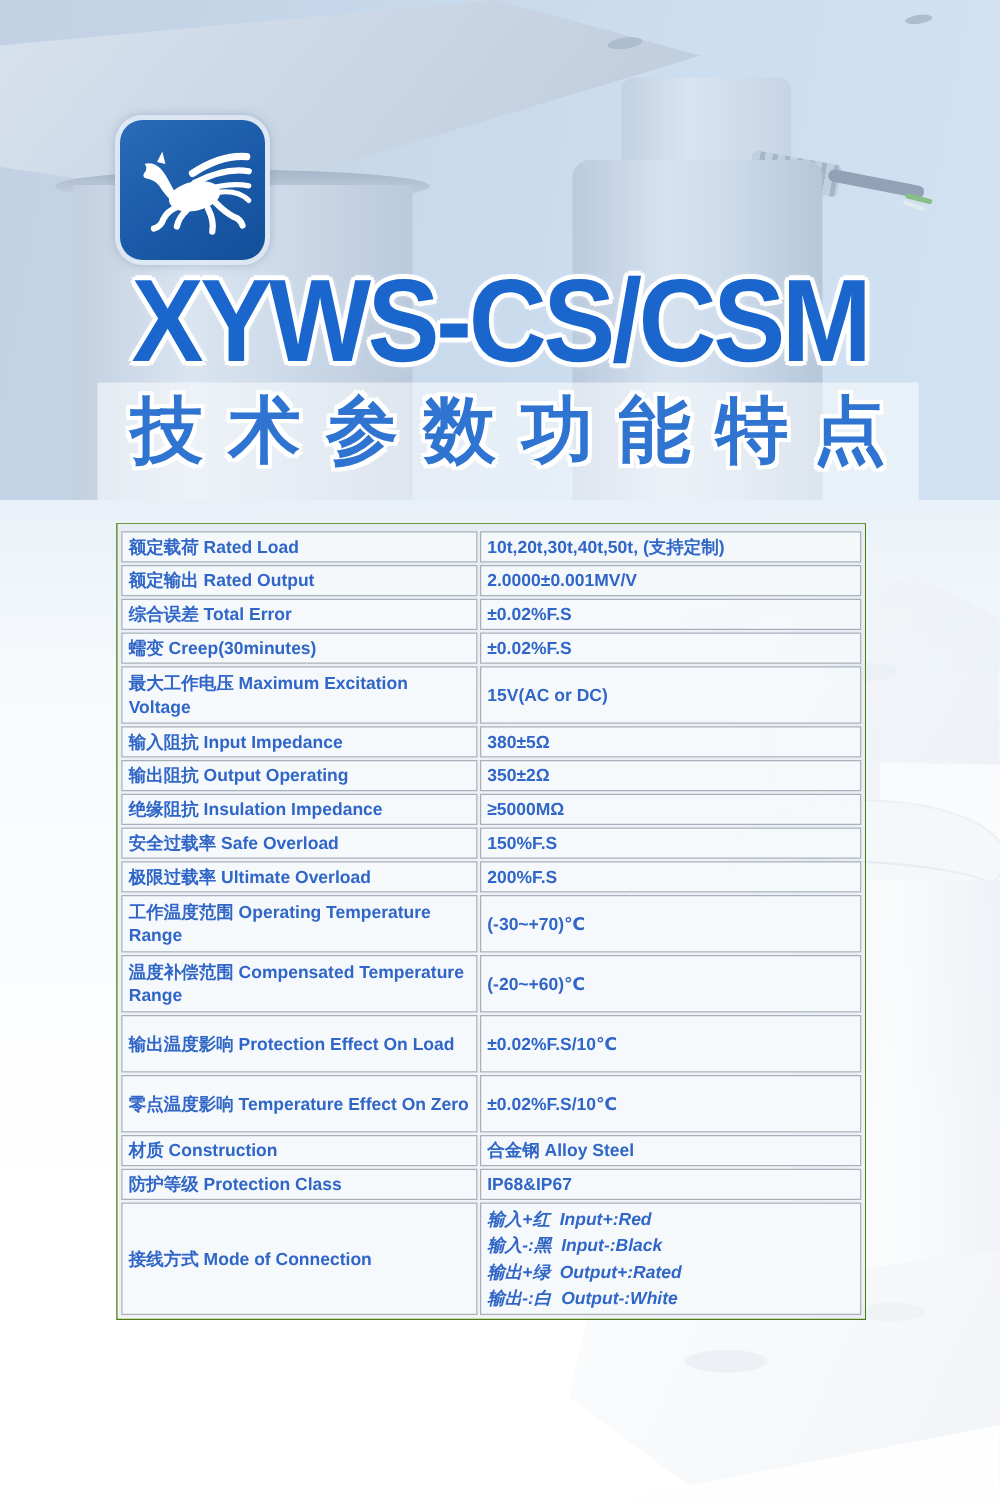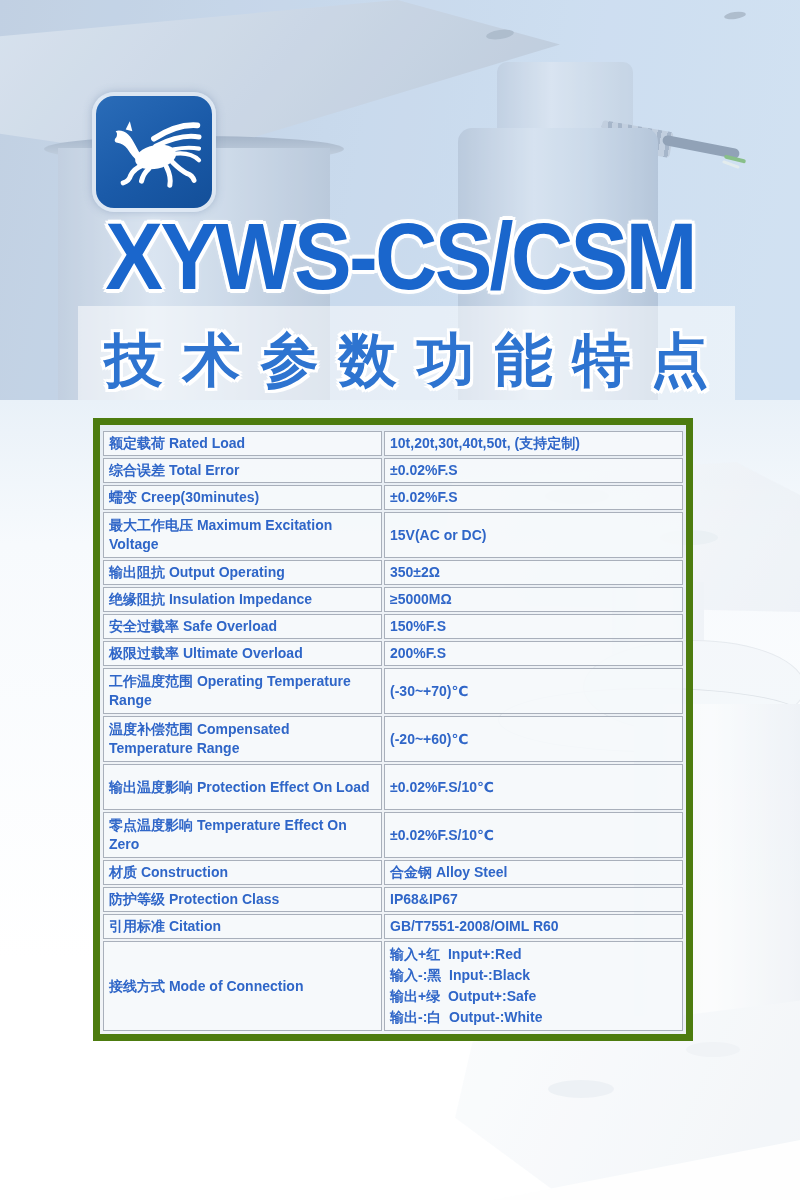--- a/index.html
+++ b/index.html
@@ -62,37 +62,37 @@
     box-shadow:0 0 8px rgba(110,135,170,.45);display:flex;align-items:center;justify-content:center;}
   .logo svg{width:104px;height:100px;}
 
   
   .title{position:absolute;left:0;top:210px;width:800px;margin:0;z-index:3;
     text-align:center;font-size:94px;font-weight:bold;letter-spacing:-3px;line-height:1;
     color:#1a66cc;transform:scaleX(.92);
     text-shadow:-3px -3px 0 #fff,3px -3px 0 #fff,-3px 3px 0 #fff,3px 3px 0 #fff,
                 -4px 0 0 #fff,4px 0 0 #fff,0 -4px 0 #fff,0 4px 0 #fff,0 0 7px rgba(255,255,255,.9);}
   .subtitle-band{position:absolute;left:78px;top:306px;width:657px;height:94px;z-index:2;
-    background:rgba(255,255,255,.52);display:flex;align-items:flex-end;justify-content:center;}
+    background:rgba(255,255,255,.52);display:flex;align-items:flex-start;justify-content:center;}
   .subtitle{font-size:58px;font-weight:bold;color:#2e74d0;letter-spacing:20px;padding-left:20px;
     font-family:"Liberation Serif","DejaVu Serif",serif;
     text-shadow:-3px -3px 0 #fff,3px -3px 0 #fff,-3px 3px 0 #fff,3px 3px 0 #fff,
                 -3px 0 0 #fff,3px 0 0 #fff,0 -3px 0 #fff,0 3px 0 #fff;}
 
   
   .table-frame{position:absolute;left:93px;top:418px;width:600px;z-index:4;box-sizing:border-box;
-    border:7px solid #4d7c0f;background:rgba(224,230,238,.45);padding:4px 1px 1px 1px;}
+    border:1px solid #4d7c0f;background:rgba(224,230,238,.45);padding:4px 1px 1px 1px;}
   table.spec{width:100%;border-collapse:separate;border-spacing:2px;table-layout:fixed;}
   table.spec td{border:1px solid #a9b0bb;background:rgba(247,249,251,.84);
     color:#2f66c8;font-weight:bold;font-size:14px;line-height:19px;
     padding:2px 5px;vertical-align:middle;overflow:hidden;}
   td.label-cell{width:48.2%;}
   td.value-cell{width:51.8%;}
   tr.tall td{height:40px;}
-  td .vline{line-height:21px;white-space:pre-wrap;}
+  td .vline{line-height:21px;white-space:pre-wrap;font-style:italic;}
 </style>
 </head>
 <body>
 
 <div class="page">
 
   <div class="bg-top">
     <div class="plate-left"></div>
     <div class="screw screw-1"></div>
     <div class="screw screw-2"></div>
@@ -149,32 +149,40 @@
   </div>
 
   <div class="table-frame">
     <table class="spec">
       <tbody>
           <tr>
             <td class="label-cell">额定载荷 Rated Load</td>
             <td class="value-cell">10t,20t,30t,40t,50t, (支持定制)</td>
           </tr>
           <tr>
+            <td class="label-cell">额定输出 Rated Output</td>
+            <td class="value-cell">2.0000±0.001MV/V</td>
+          </tr>
+          <tr>
             <td class="label-cell">综合误差 Total Error</td>
             <td class="value-cell">±0.02%F.S</td>
           </tr>
           <tr>
             <td class="label-cell">蠕变 Creep(30minutes)</td>
             <td class="value-cell">±0.02%F.S</td>
           </tr>
           <tr class="tall">
             <td class="label-cell">最大工作电压 Maximum Excitation Voltage</td>
             <td class="value-cell">15V(AC or DC)</td>
           </tr>
           <tr>
+            <td class="label-cell">输入阻抗 Input Impedance</td>
+            <td class="value-cell">380±5Ω</td>
+          </tr>
+          <tr>
             <td class="label-cell">输出阻抗 Output Operating</td>
             <td class="value-cell">350±2Ω</td>
           </tr>
           <tr>
             <td class="label-cell">绝缘阻抗 Insulation Impedance</td>
             <td class="value-cell">≥5000MΩ</td>
           </tr>
           <tr>
             <td class="label-cell">安全过载率 Safe Overload</td>
             <td class="value-cell">150%F.S</td>
@@ -199,31 +207,27 @@
             <td class="label-cell">零点温度影响 Temperature Effect On Zero</td>
             <td class="value-cell">±0.02%F.S/10℃</td>
           </tr>
           <tr>
             <td class="label-cell">材质 Construction</td>
             <td class="value-cell">合金钢 Alloy Steel</td>
           </tr>
           <tr>
             <td class="label-cell">防护等级 Protection Class</td>
             <td class="value-cell">IP68&amp;IP67</td>
-          </tr>
-          <tr>
-            <td class="label-cell">引用标准 Citation</td>
-            <td class="value-cell">GB/T7551-2008/OIML R60</td>
           </tr>
           <tr>
             <td class="label-cell">接线方式 Mode of Connection</td>
             <td class="value-cell">
               <div class="vline">输入+红  Input+:Red</div>
               <div class="vline">输入-:黑  Input-:Black</div>
-              <div class="vline">输出+绿  Output+:Safe</div>
+              <div class="vline">输出+绿  Output+:Rated</div>
               <div class="vline">输出-:白  Output-:White</div>
             </td>
           </tr>
         </tbody>
     </table>
   </div>
 
 </div>
 
 </body></html>

